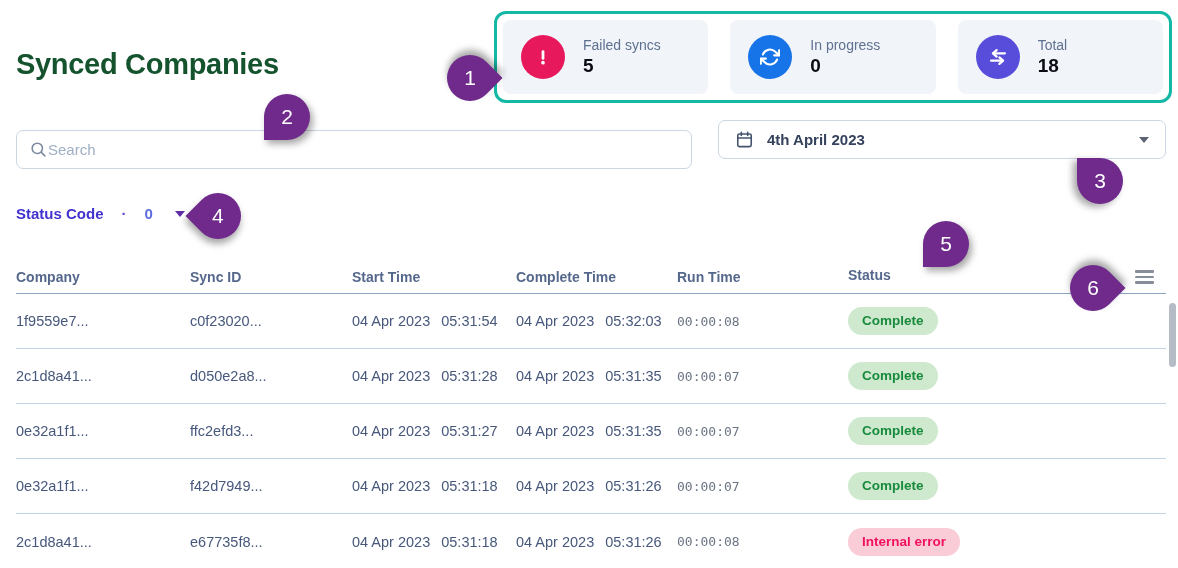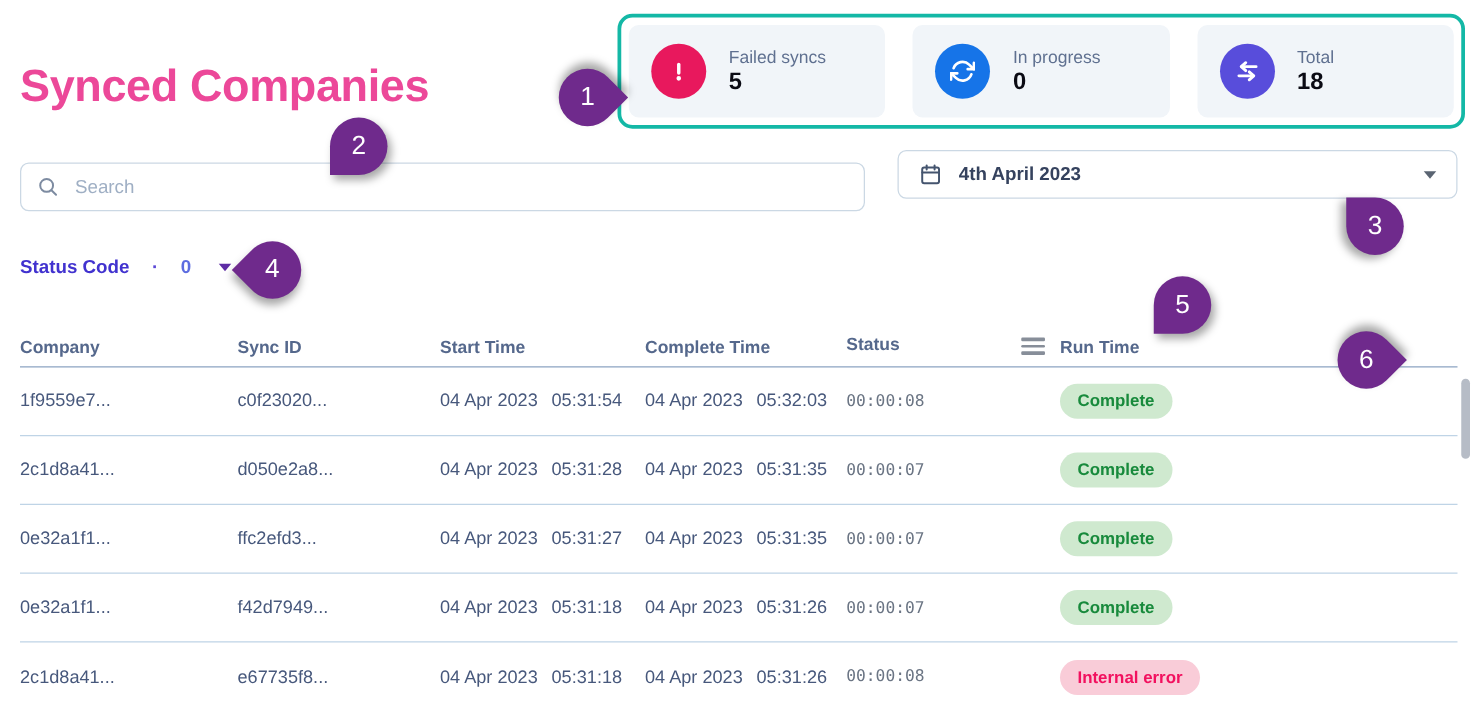--- a/index.html
+++ b/index.html
@@ -1,34 +1,34 @@
 <!DOCTYPE html>
 <html><head>
 <meta charset="utf-8">
 <style>
   * { margin:0; padding:0; box-sizing:border-box; }
   body { background:#ffffff; font-family:"Liberation Sans", sans-serif; }
   .screen { position:relative; width:1178px; height:568px; background:#fff; overflow:hidden; }
 
   
-  .page-title { position:absolute; left:16px; top:48px; font-size:36px; font-weight:800; color:#ec4899; letter-spacing:-0.3px; }
+  .page-title { position:absolute; left:16px; top:48px; font-size:29px; font-weight:800; color:#14532d; letter-spacing:-0.3px; }
 
   
   .stats-outline { position:absolute; left:494px; top:11px; width:678px; height:92px; border:3px solid #14b8a6; border-radius:12px; padding:6px; display:flex; gap:22px; background:#fff; }
   .stat-card { flex:1; background:#f1f5f9; border-radius:8px; display:flex; align-items:center; gap:18px; padding-left:18px; }
   .stat-icon { width:44px; height:44px; border-radius:50%; display:flex; align-items:center; justify-content:center; flex:0 0 44px; }
   .icon-failed { background:#e8185d; }
   .icon-progress { background:#1674e8; }
   .icon-total { background:#584ddb; }
   .stat-text { display:flex; flex-direction:column; }
   .stat-label { font-size:14px; color:#5f7090; }
   .stat-value { font-size:19px; font-weight:800; color:#0b0b14; margin-top:2px; }
 
   
-  .search-box { position:absolute; left:16px; top:130px; width:676px; height:39px; border:1px solid #cbd8e4; border-radius:7px; display:flex; align-items:center; padding:0 12px; gap:12px; background:#fff; }
+  .search-box { position:absolute; left:16px; top:130px; width:676px; height:39px; border:1px solid #cbd8e4; border-radius:7px; display:flex; align-items:center; padding:0 12px; gap:0; background:#fff; }
   .search-box input { border:none; outline:none; flex:1; font-size:15px; color:#3c4c66; font-family:"Liberation Sans", sans-serif; background:transparent; }
   .search-box input::placeholder { color:#9fafc4; }
   .date-box { position:absolute; left:718px; top:120px; width:448px; height:39px; border:1px solid #cbd8e4; border-radius:7px; display:flex; align-items:center; padding:0 16px; gap:13px; background:#fff; cursor:pointer; }
   .date-value { flex:1; font-size:15px; font-weight:700; color:#35425e; }
   .caret { width:0; height:0; border-left:5px solid transparent; border-right:5px solid transparent; border-top:6px solid #5a6472; }
 
   
   .filter { position:absolute; left:16px; top:205px; display:flex; align-items:center; gap:18px; cursor:pointer; }
   .filter-label { font-size:15px; font-weight:800; color:#4132cf; }
   .filter-sep { font-size:15px; font-weight:800; color:#5b48d6; }
@@ -148,29 +148,29 @@
     <span class="filter-count">0</span>
     <span class="caret"></span>
   </div>
 
   <div class="table">
     <div class="thead">
       <span class="th">Company</span>
       <span class="th">Sync ID</span>
       <span class="th">Start Time</span>
       <span class="th">Complete Time</span>
+      <span class="th">Run Time</span>
       <span class="th th-menu">
         <span style="margin-right:auto;">Status</span>
         <span class="menu-icon">
             <div></div>
             <div></div>
             <div></div>
           </span>
       </span>
-      <span class="th">Run Time</span>
     </div>
     <div>
         <div class="row">
       <span class="cell">1f9559e7...</span>
       <span class="cell">c0f23020...</span>
       <span class="cell"><span>04 Apr 2023</span><span class="time">05:31:54</span></span>
       <span class="cell"><span>04 Apr 2023</span><span class="time">05:32:03</span></span>
       <span class="cell runtime">00:00:08</span>
       <span class="cell"><span class="badge badge-success">Complete</span></span>
     </div>

